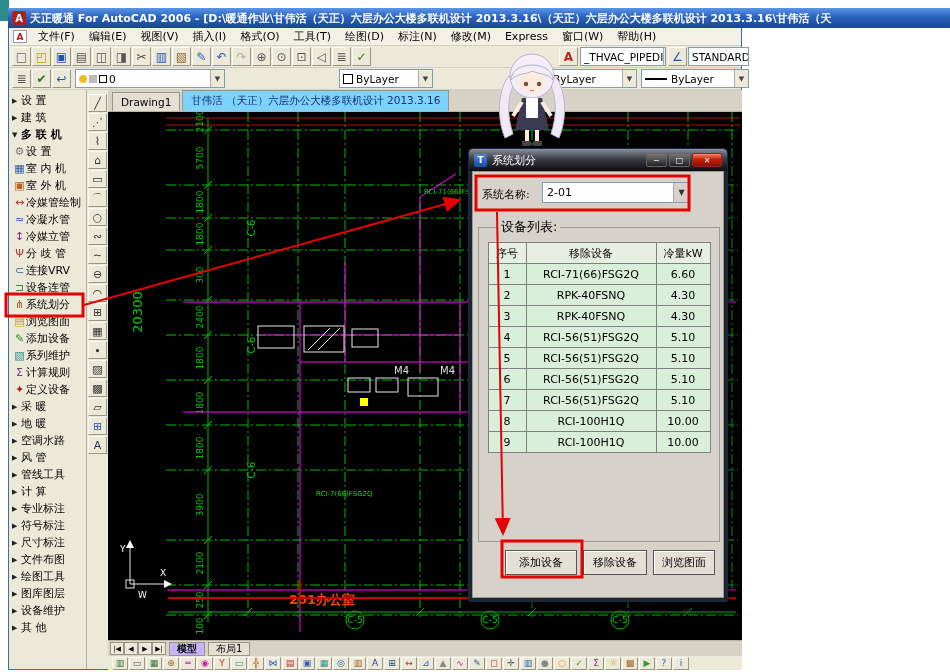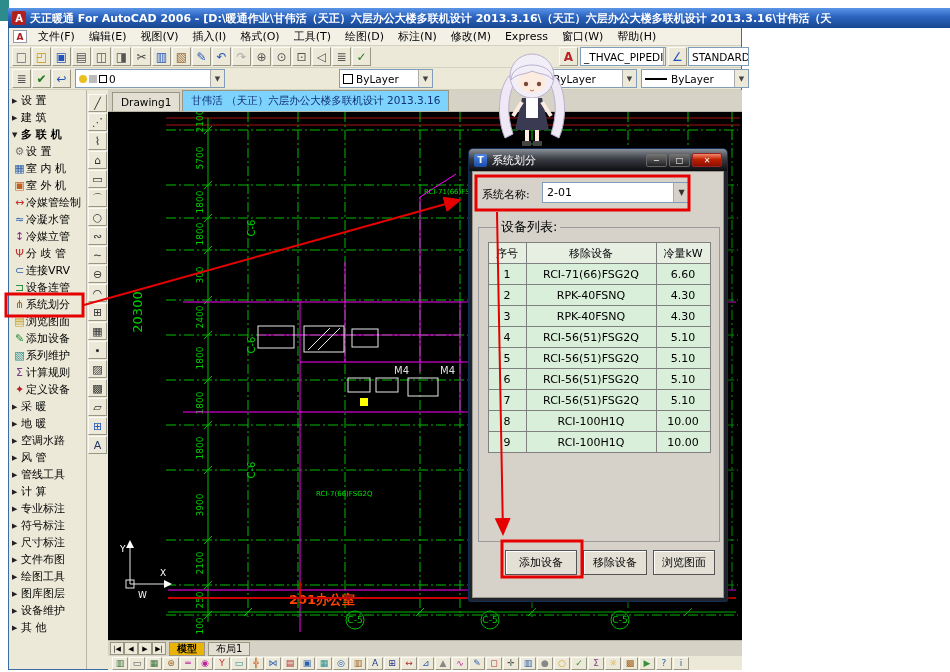--- a/index.html
+++ b/index.html
@@ -55,21 +55,21 @@
   .gl{stroke:#00bb00;stroke-width:1;fill:none}
   .gld{stroke:#00bb00;stroke-width:1;stroke-dasharray:10 3 2 3;fill:none}
   .mg{stroke:#ff00ff;stroke-width:1;fill:none}
   .wt{stroke:#e8e8e8;stroke-width:1;fill:none}
   .rd{stroke:#aa1111;stroke-width:1;fill:none}
   .rd2{stroke:#cc0000;stroke-width:2;fill:none}
   
   .modelbar{position:absolute;left:108px;top:640px;width:634px;height:16px;background:#d6d2c6;border-top:1px solid #b8b4a4;display:flex;align-items:center;font-size:9px;padding-left:2px;gap:1px}
   .nav-btn{width:14px;height:13px;background:#ece9d8;border:1px solid #9a9684;display:inline-flex;align-items:center;justify-content:center;font-size:7px;cursor:pointer}
   .mtab{height:14px;display:inline-flex;align-items:center;padding:0 7px;font-size:10px;border:1px solid #9a9684;background:#e3dfd2;margin-left:2px;cursor:pointer}
-  .mtab.active{background:#eab308;font-weight:bold}
+  .mtab.active{background:#c4b5fd;font-weight:bold}
   
   .bottombar{position:absolute;left:108px;top:656px;width:634px;height:14px;background:#ece9d8;display:flex;align-items:center;padding-left:4px;gap:1px}
   .bottombar .tb-icon{width:16px;height:13px;font-size:9px}
   
   .dialog{position:absolute;left:468px;top:148px;width:260px;height:454px;background:#20242c;border:1px solid #0f2d55;border-radius:5px 5px 2px 2px;box-shadow:3px 4px 12px rgba(0,0,0,.55);z-index:20}
   .dlg-title{position:absolute;left:0;top:0;right:0;height:22px;border-radius:4px 4px 0 0;background:linear-gradient(#8a8f98,#3a3d44 45%,#0c0d10);display:flex;align-items:center;gap:5px;padding:0 5px;color:#fff;font-size:11px}
   .dlg-icon{flex:none;width:13px;height:13px;background:linear-gradient(#4a86e0,#1a4ba8);color:#fff;font-size:9px;font-weight:bold;display:flex;align-items:center;justify-content:center;border-radius:2px}
   .dlg-btns{margin-left:auto;display:flex;gap:2px}
   .db{width:21px;height:14px;display:flex;align-items:center;justify-content:center;font-size:8px;color:#fff;border:1px solid #666;border-radius:2px;background:linear-gradient(#777,#222);cursor:pointer}
   .db.close{width:30px;background:linear-gradient(#f08a70,#c22000 45%,#8a1000);border-color:#922}

